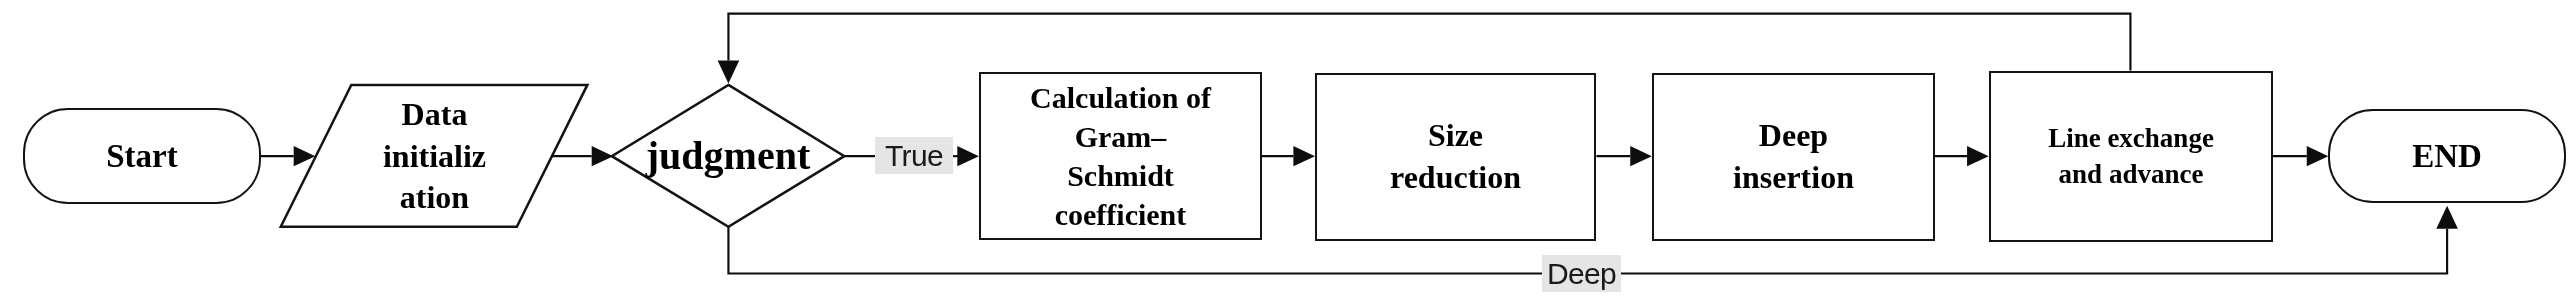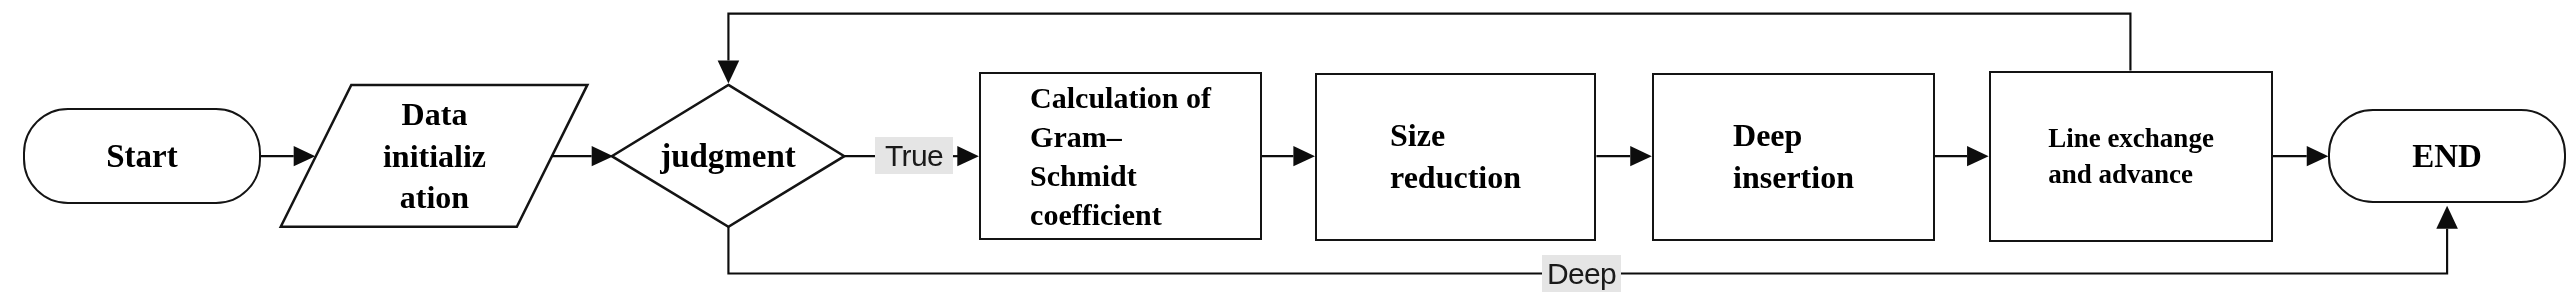--- a/index.html
+++ b/index.html
@@ -7,21 +7,21 @@
     position:relative;
     width:2576px;height:303px;
     background:#ffffff;
     font-family:"Liberation Serif","DejaVu Serif",serif;
     overflow:hidden;
   }
   .canvas svg{position:absolute;left:0;top:0;z-index:0;}
   .node{
     position:absolute;z-index:1;
     display:flex;align-items:center;justify-content:center;
-    text-align:left;
+    text-align:center;
     box-sizing:border-box;
     color:#000000;
     font-weight:700;
     white-space:pre-line;
     line-height:1.3;
   }
   .terminator{
     border:2.2px solid #141414;
     border-radius:45px;
     background:#ffffff;
@@ -94,21 +94,21 @@
   <div class="node terminator" style="left:23px;top:108px;width:238px;height:96px;">
     <span>Start</span>
   </div>
 
   <div class="overlay-label" style="left:330px;top:88px;width:209px;height:137px;font-size:32px;">
     <span>Data
 initializ
 ation</span>
   </div>
 
-  <div class="overlay-label" style="left:620px;top:122px;width:216px;height:68px;font-size:33px;">
+  <div class="overlay-label" style="left:620px;top:122px;width:216px;height:68px;font-size:40px;">
     <span>judgment</span>
   </div>
 
   <div class="edge-label" style="left:875px;top:137px;width:78px;height:37px;">
     <span>True</span>
   </div>
 
   <div class="node process" style="left:979px;top:72px;width:283px;height:168px;font-size:30px;">
     <span>Calculation of
 Gram–

